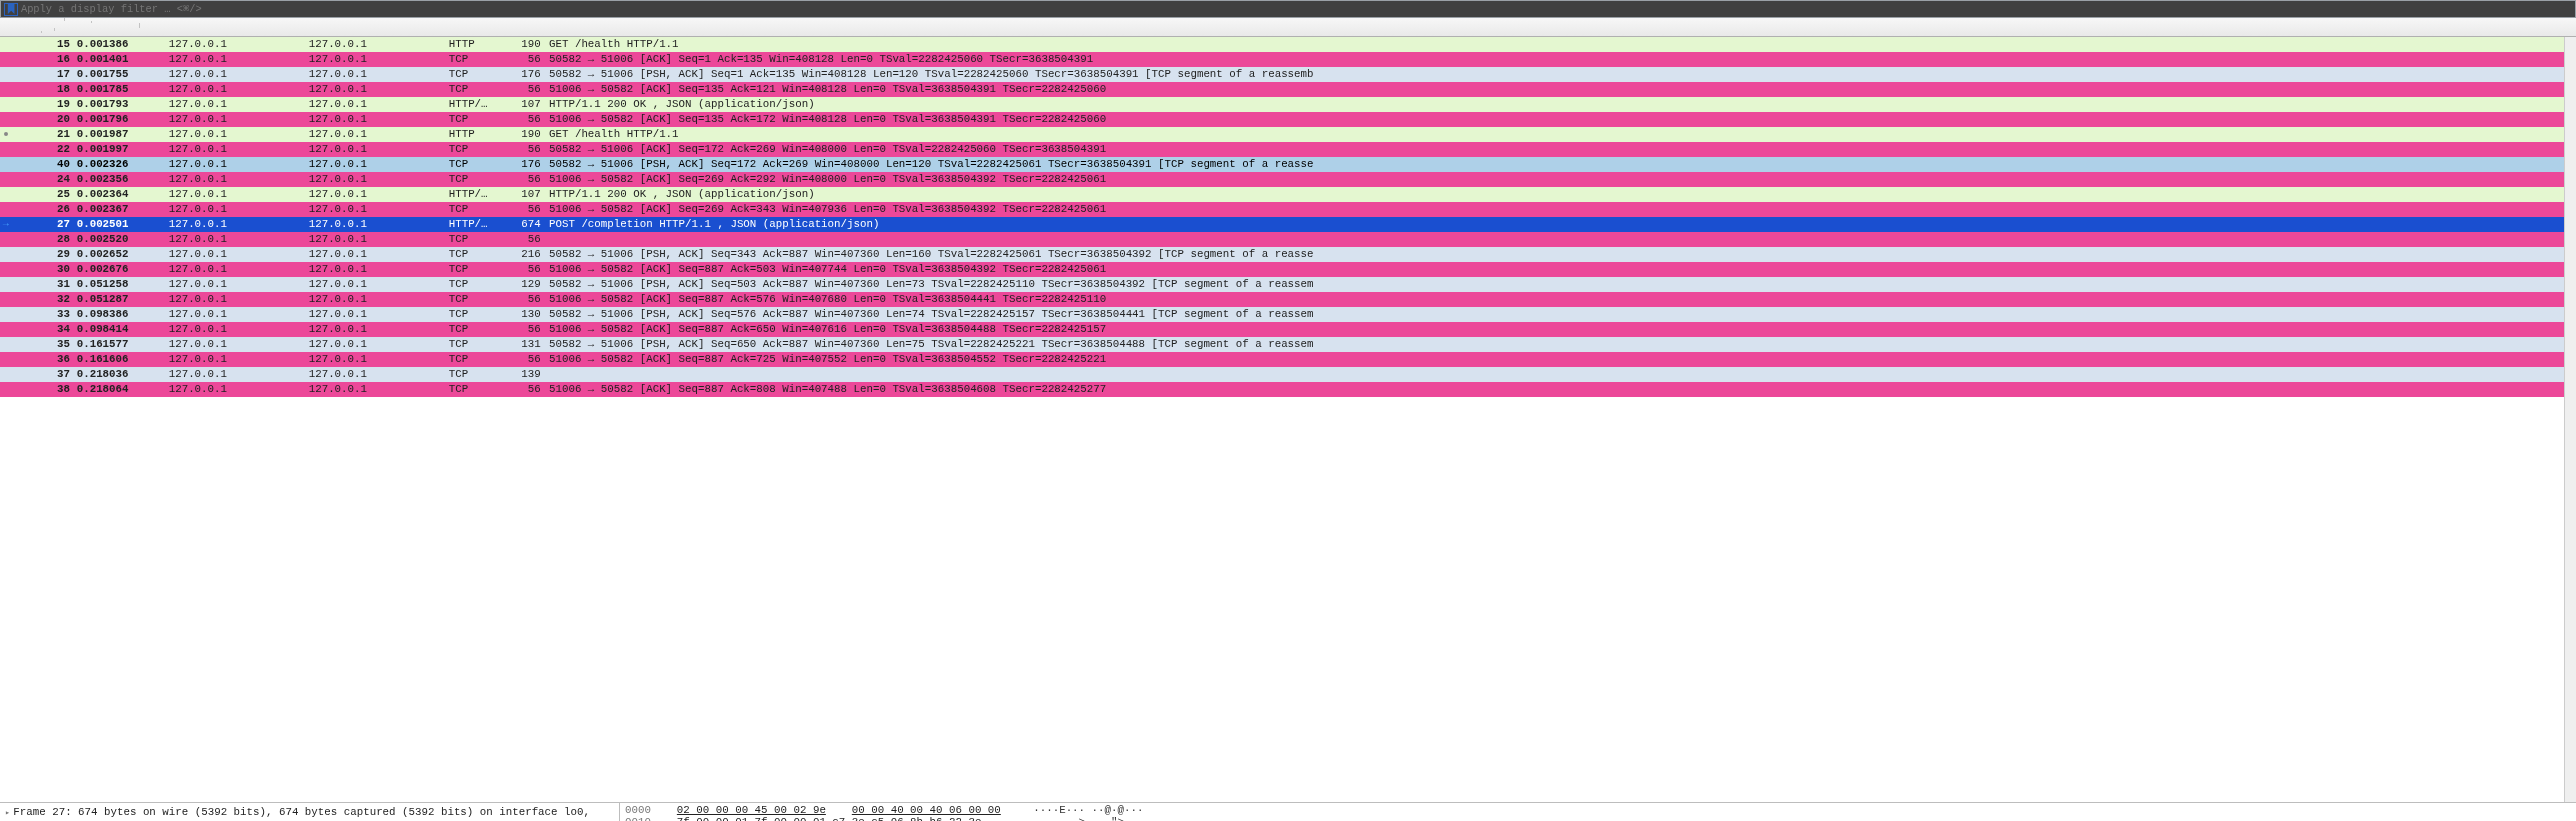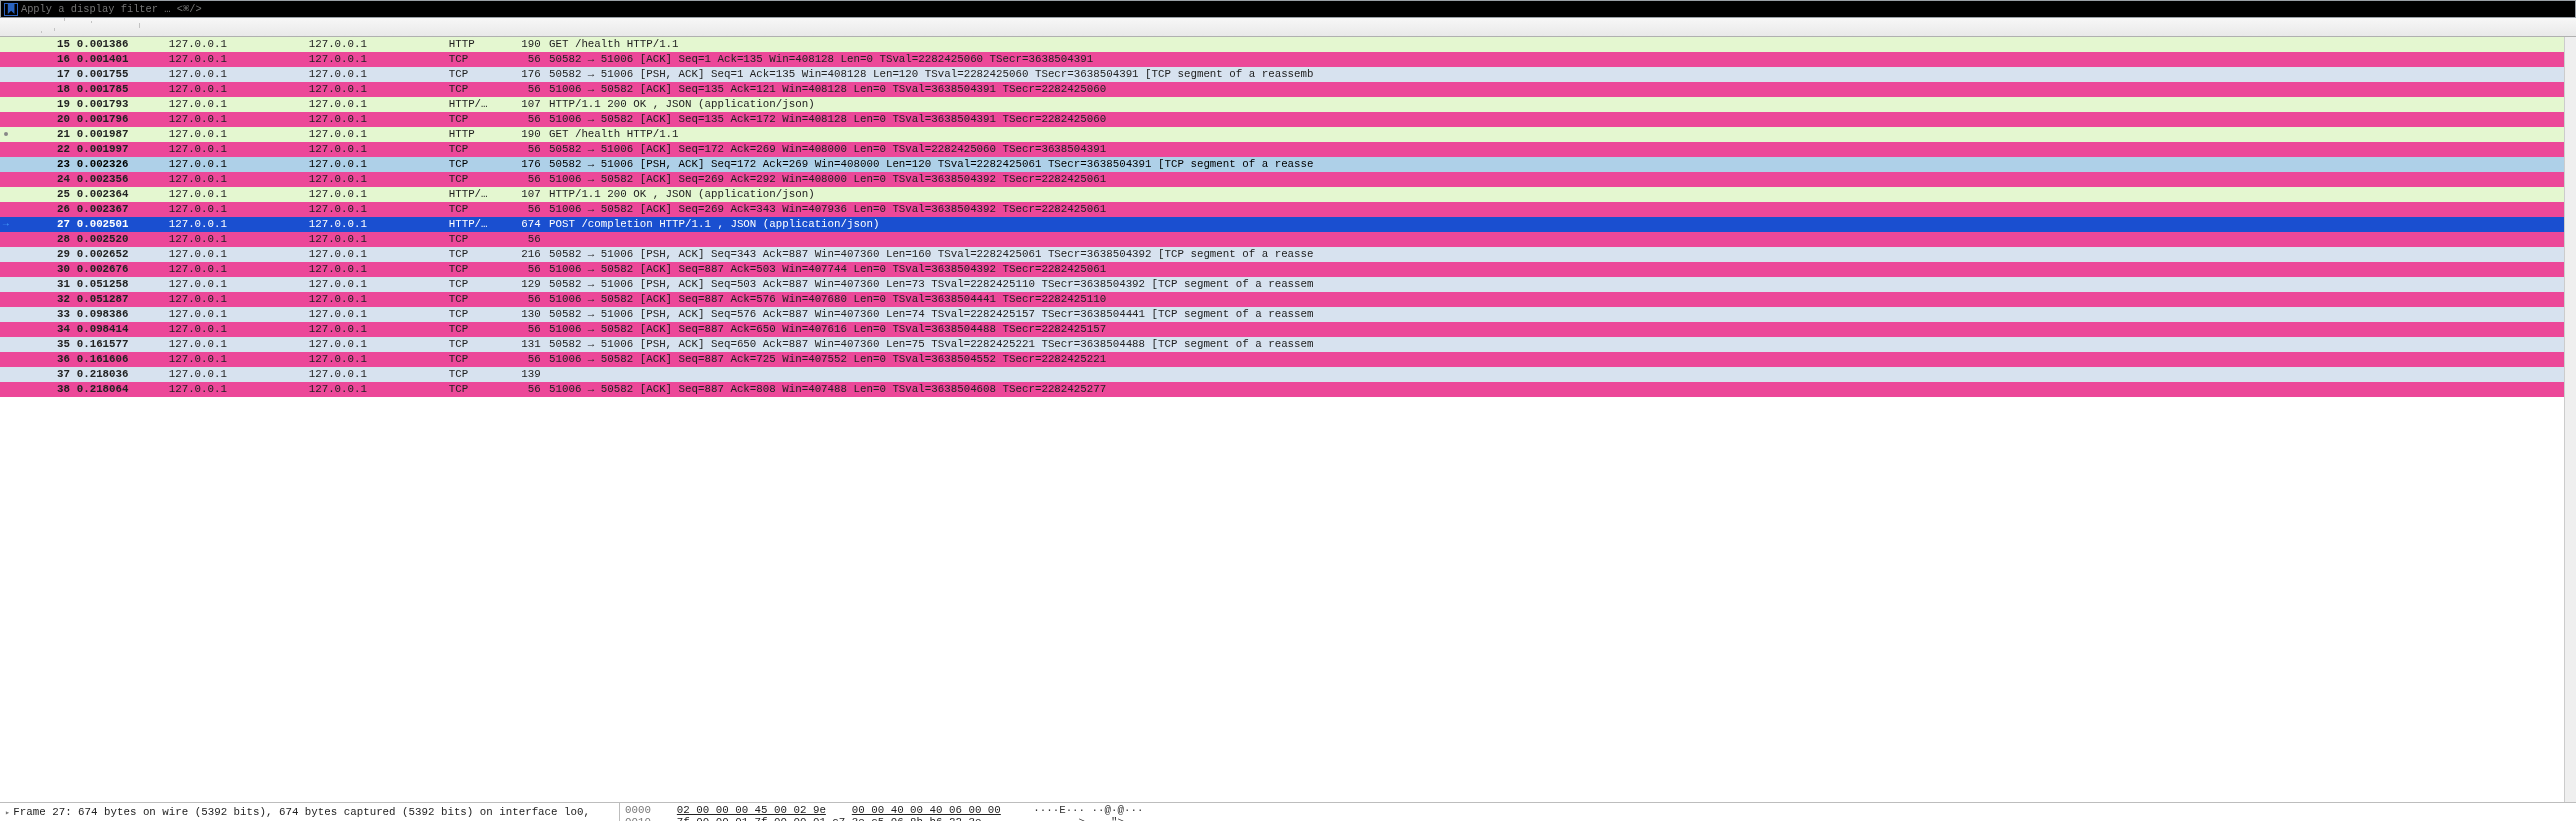--- a/index.html
+++ b/index.html
@@ -12,21 +12,21 @@
     width: 2576px;
     height: 821px;
   }
 
   
   .filter-bar {
     display: flex;
     align-items: center;
     height: 18.3px;
     border: 0.8px solid #9aa0a6;
-    background: #000000;
+    background: #404040;
     padding: 0 3.3px;
     gap: 3.3px;
   }
   .filter-icon-box {
     width: 13.3px; height: 13.3px;
     border: 0.8px solid #2a63c0;
     display: flex; align-items: center; justify-content: center;
   }
   .filter-icon-box svg { display: block; }
   .filter-input {
@@ -256,21 +256,21 @@
       <div class="cell col-no">22</div>
       <div class="cell col-time">0.001997</div>
       <div class="cell col-src">127.0.0.1</div>
       <div class="cell col-dst">127.0.0.1</div>
       <div class="cell col-prot">TCP</div>
       <div class="cell col-len">56</div>
       <div class="cell col-info">50582 → 51006 [ACK] Seq=172 Ack=269 Win=408000 Len=0 TSval=2282425060 TSecr=3638504391</div>
     </div>
     <div class="row bg-tcp-accent">
       <div class="gutter"></div>
-      <div class="cell col-no">23</div>
+      <div class="cell col-no">40</div>
       <div class="cell col-time">0.002326</div>
       <div class="cell col-src">127.0.0.1</div>
       <div class="cell col-dst">127.0.0.1</div>
       <div class="cell col-prot">TCP</div>
       <div class="cell col-len">176</div>
       <div class="cell col-info">50582 → 51006 [PSH, ACK] Seq=172 Ack=269 Win=408000 Len=120 TSval=2282425061 TSecr=3638504391 [TCP segment of a reasse</div>
     </div>
     <div class="row bg-tcp-light">
       <div class="gutter"></div>
       <div class="cell col-no">24</div>

